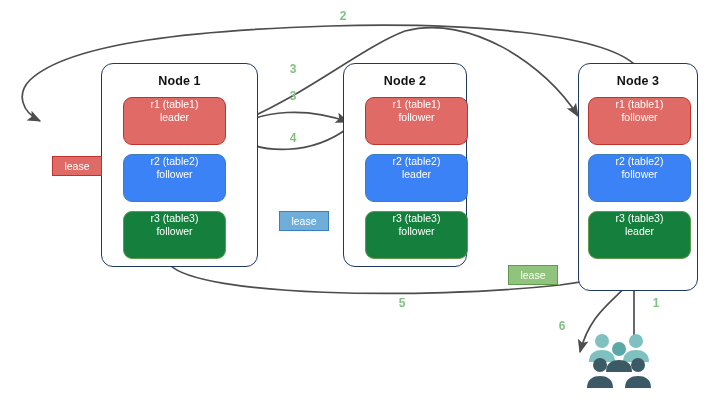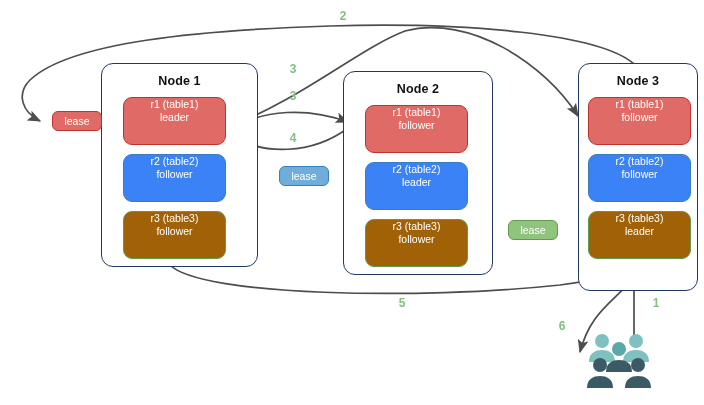--- a/index.html
+++ b/index.html
@@ -50,31 +50,32 @@
     align-items: center;
     justify-content: flex-start;
     color: #ffffff;
     font-size: 10.5px;
     line-height: 13px;
     text-align: center;
   }
   .replica span { display: block; }
   .rep-red   { background: #e06b66; border: 1.4px solid #c0322c; }
   .rep-blue  { background: #3b82f6; border: 1.4px solid #3a7fbb; }
-  .rep-green { background: #a16207; border: 1.4px solid #5f9a4d; }
+  .rep-green { background: #15803d; border: 1.4px solid #5f9a4d; }
 
   .lease {
     position: absolute;
     box-sizing: border-box;
-    border-radius: 6px;
+    border-radius: 0;
     display: flex;
     align-items: center;
     justify-content: center;
     color: #ffffff;
     font-size: 10.5px;
+    margin-top: 45px;
   }
   .lease-red   { background: #e06b66; border: 1.4px solid #c0322c; }
   .lease-blue  { background: #6faedb; border: 1.4px solid #3a7fbb; }
   .lease-green { background: #90c47d; border: 1.4px solid #5f9a4d; }
 
   .step-label {
     position: absolute;
     color: #82c182;
     font-size: 12px;
     font-weight: bold;
@@ -125,21 +126,21 @@
     <div class="replica rep-blue" style="left:21px; top:90px; width:103px; height:48px;">
       <span>r2 (table2)</span>
       <span>follower</span>
     </div>
     <div class="replica rep-green" style="left:21px; top:147px; width:103px; height:48px;">
       <span>r3 (table3)</span>
       <span>follower</span>
     </div>
   </div>
 
-  <div class="node-box" style="left:343px; top:63px; width:150px; height:204px;margin-top:8px;">
+  <div class="node-box" style="left:343px; top:63px; width:124px; height:204px;">
     <div class="node-title">Node 2</div>
     <div class="replica rep-red" style="left:21px; top:33px; width:103px; height:48px;">
       <span>r1 (table1)</span>
       <span>follower</span>
     </div>
     <div class="replica rep-blue" style="left:21px; top:90px; width:103px; height:48px;">
       <span>r2 (table2)</span>
       <span>leader</span>
     </div>
     <div class="replica rep-green" style="left:21px; top:147px; width:103px; height:48px;">

